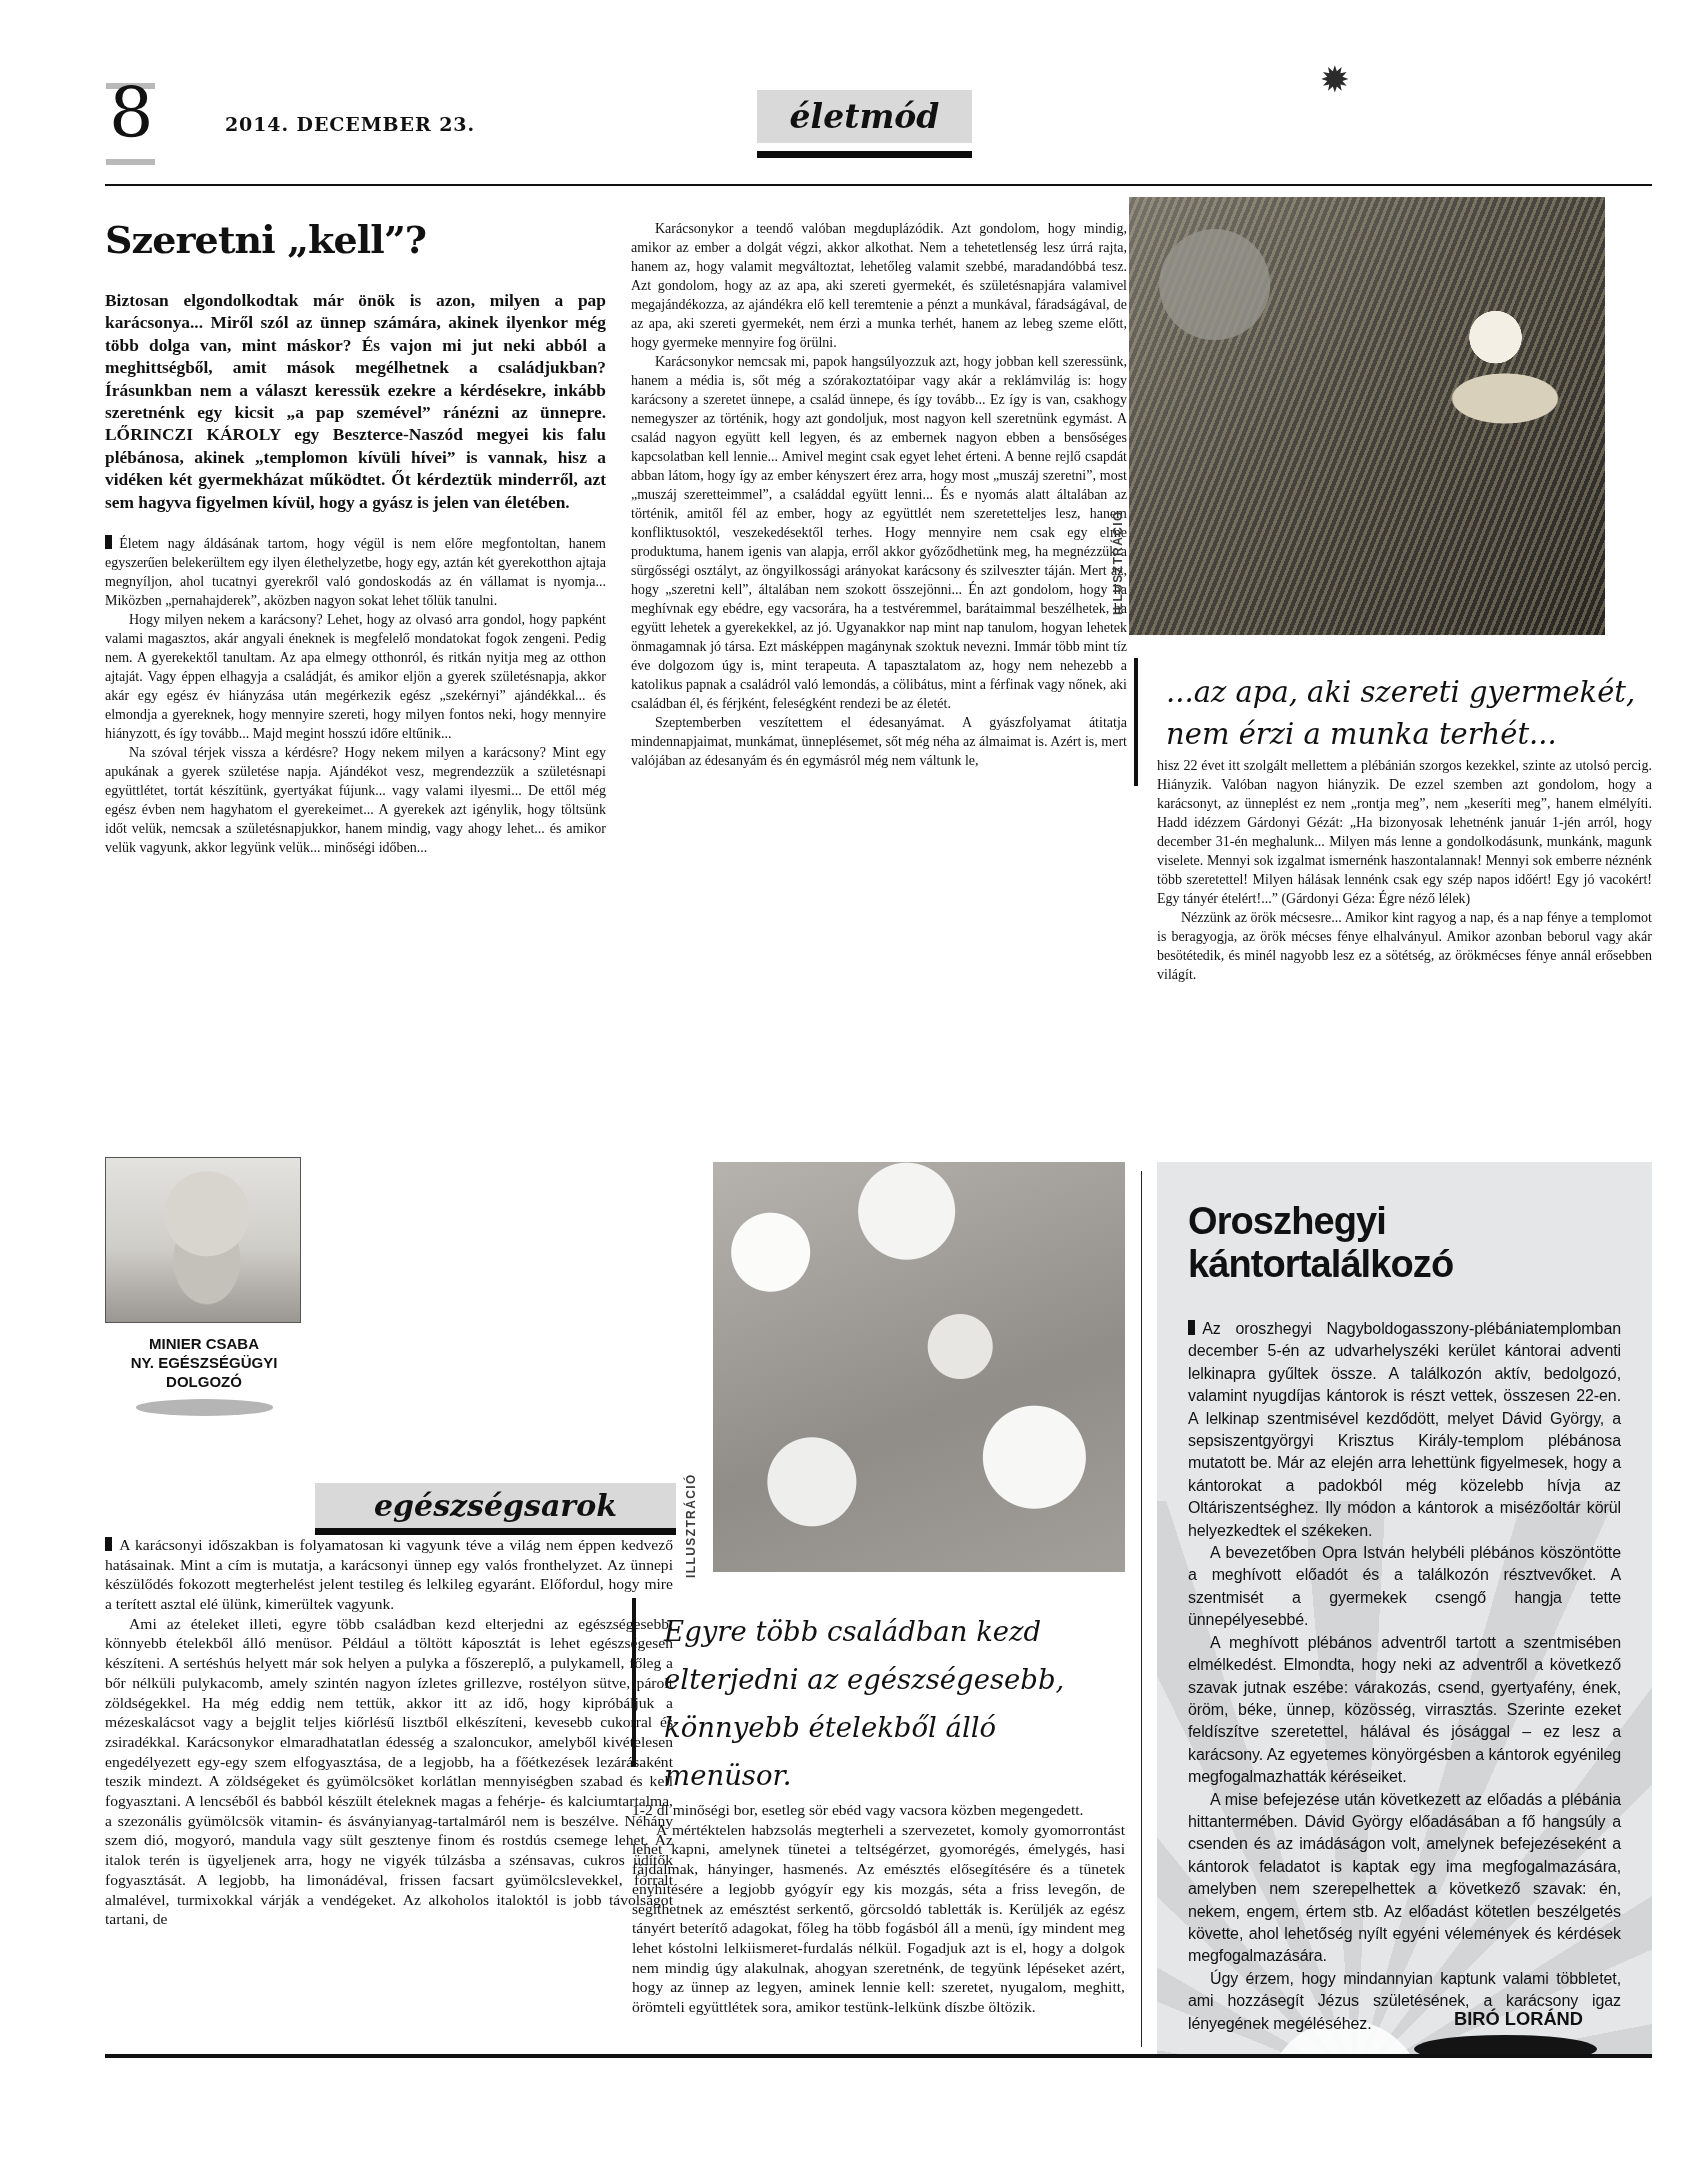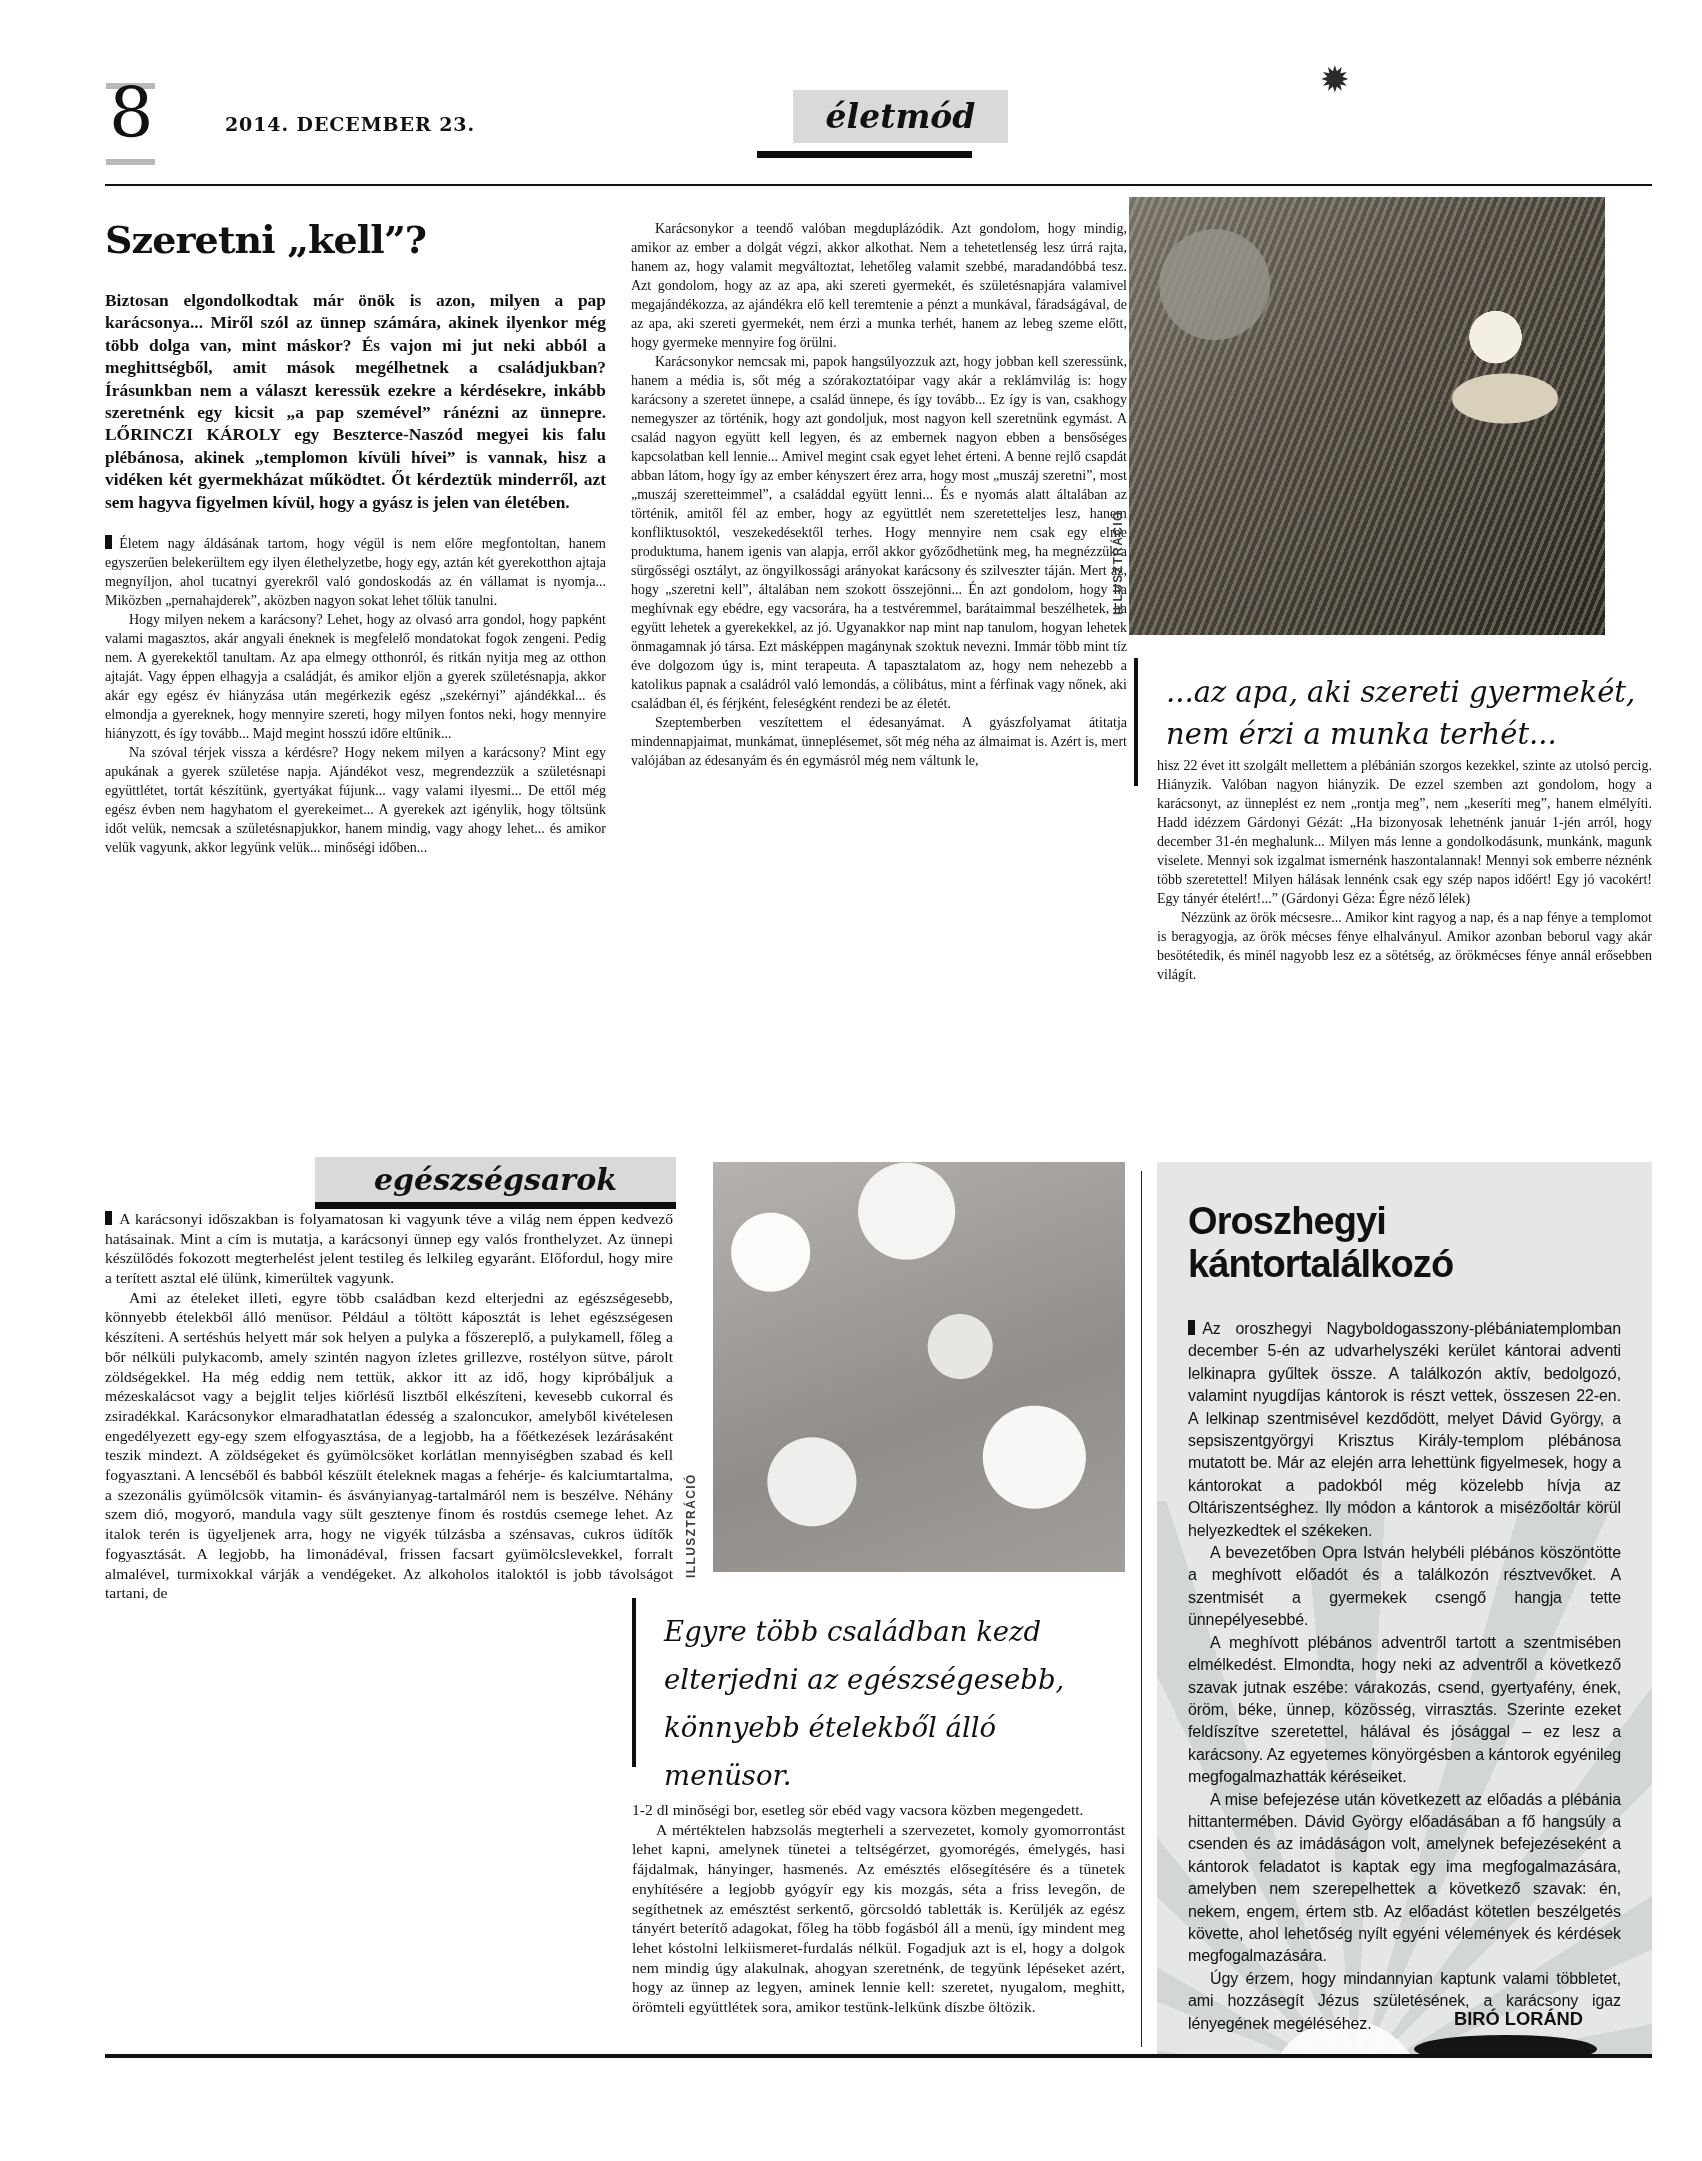--- a/index.html
+++ b/index.html
@@ -9,21 +9,21 @@
     font-family:"Liberation Serif", serif; color:#111; overflow:hidden;
     margin:0 auto;
   }
   
   .hdr-bar { position:absolute; left:106px; width:49px; height:6.4px; background:#b9b9b9; }
   .hdr-bar.top { top:83px; } .hdr-bar.bot { top:159px; }
   .page-num { position:absolute; left:109px; top:77px; font-size:70px; line-height:73px; font-family:"DejaVu Serif", serif; }
   .hdr-date { position:absolute; left:225px; top:113px; font-size:19px; font-weight:bold; letter-spacing:0.9px; font-family:"DejaVu Serif", serif; }
   .section-box { position:absolute; left:757px; top:90px; width:215px; height:53px; background:#d9d9d9;
     display:flex; align-items:center; justify-content:center;
-    font-family:"DejaVu Serif", serif; font-weight:bold; font-style:italic; font-size:33px;margin-left:36px; }
+    font-family:"DejaVu Serif", serif; font-weight:bold; font-style:italic; font-size:33px; }
   .section-rule { position:absolute; left:757px; top:151px; width:215px; height:7.3px; background:#0d0d0d; }
   .masthead { position:absolute; right:50px; top:77px; font-family:"DejaVu Serif", serif;
     font-weight:bold; font-style:italic; font-size:73px; line-height:78px; letter-spacing:-1.8px; }
   .masthead-star { position:absolute; right:352px; top:59px; font-size:36px; font-style:normal; color:#2b2b2b; }
   .hdr-rule { position:absolute; left:105px; top:184px; width:1547px; height:2.3px; background:#111; }
 
   
   .body-text p { font-size:14px; line-height:19px; text-align:justify; }
   .body-text p + p { text-indent:24px; }
   .all-indent p { text-indent:24px; }
@@ -145,20 +145,27 @@
   <div class="quote-block q1">
     <div class="quote-bar"></div>
     <div class="quote-text">...az apa, aki szereti gyermekét, nem érzi a munka terhét...</div>
   </div>
   <div class="art-col3 body-text">
       <p>hisz 22 évet itt szolgált mellettem a plébánián szorgos kezekkel, szinte az utolsó percig. Hiányzik. Valóban nagyon hiányzik. De ezzel szemben azt gondolom, hogy a karácsonyt, az ünneplést ez nem „rontja meg”, nem „keseríti meg”, hanem elmélyíti. Hadd idézzem Gárdonyi Gézát: „Ha bizonyosak lehetnénk január 1-jén arról, hogy december 31-én meghalunk... Milyen más lenne a gondolkodásunk, munkánk, magunk viselete. Mennyi sok izgalmat ismernénk haszontalannak! Mennyi sok emberre néznénk több szeretettel! Milyen hálásak lennénk csak egy szép napos időért! Egy jó vacokért! Egy tányér ételért!...” (Gárdonyi Géza: Égre néző lélek)</p>
       <p>Nézzünk az örök mécsesre... Amikor kint ragyog a nap, és a nap fénye a templomot is beragyogja, az örök mécses fénye elhalványul. Amikor azonban beborul vagy akár besötétedik, és minél nagyobb lesz ez a sötétség, az örökmécses fénye annál erősebben világít.</p>
     </div>
 
   <div class="health">
+    <div class="author-box">
+      <div class="portrait"></div>
+      <div class="author-name">MINIER CSABA</div>
+      <div class="author-role">NY. EGÉSZSÉGÜGYI</div>
+      <div class="author-role">DOLGOZÓ</div>
+      <div class="author-shadow"></div>
+    </div>
     <div class="kicker-box">egészségsarok</div>
     <div class="kicker-rule"></div>
     <div class="health-body marker-first">
         <p>A karácsonyi időszakban is folyamatosan ki vagyunk téve a világ nem éppen kedvező hatásainak. Mint a cím is mutatja, a karácsonyi ünnep egy valós fronthelyzet. Az ünnepi készülődés fokozott megterhelést jelent testileg és lelkileg egyaránt. Előfordul, hogy mire a terített asztal elé ülünk, kimerültek vagyunk.</p>
         <p>Ami az ételeket illeti, egyre több családban kezd elterjedni az egészségesebb, könnyebb ételekből álló menüsor. Például a töltött káposztát is lehet egészségesen készíteni. A sertéshús helyett már sok helyen a pulyka a főszereplő, a pulykamell, főleg a bőr nélküli pulykacomb, amely szintén nagyon ízletes grillezve, rostélyon sütve, párolt zöldségekkel. Ha még eddig nem tettük, akkor itt az idő, hogy kipróbáljuk a mézeskalácsot vagy a bejglit teljes kiőrlésű lisztből elkészíteni, kevesebb cukorral és zsiradékkal. Karácsonykor elmaradhatatlan édesség a szaloncukor, amelyből kivételesen engedélyezett egy-egy szem elfogyasztása, de a legjobb, ha a főétkezések lezárásaként teszik mindezt. A zöldségeket és gyümölcsöket korlátlan mennyiségben szabad és kell fogyasztani. A lencséből és babból készült ételeknek magas a fehérje- és kalciumtartalma, a szezonális gyümölcsök vitamin- és ásványianyag-tartalmáról nem is beszélve. Néhány szem dió, mogyoró, mandula vagy sült gesztenye finom és rostdús csemege lehet. Az italok terén is ügyeljenek arra, hogy ne vigyék túlzásba a szénsavas, cukros üdítők fogyasztását. A legjobb, ha limonádéval, frissen facsart gyümölcslevekkel, forralt almalével, turmixokkal várják a vendégeket. Az alkoholos italoktól is jobb távolságot tartani, de</p>
       </div>
   </div>
 
   <div class="table-photo"></div>
   <div class="vlabel" style="left:684px; top:1578px;">ILLUSZTRÁCIÓ</div>

